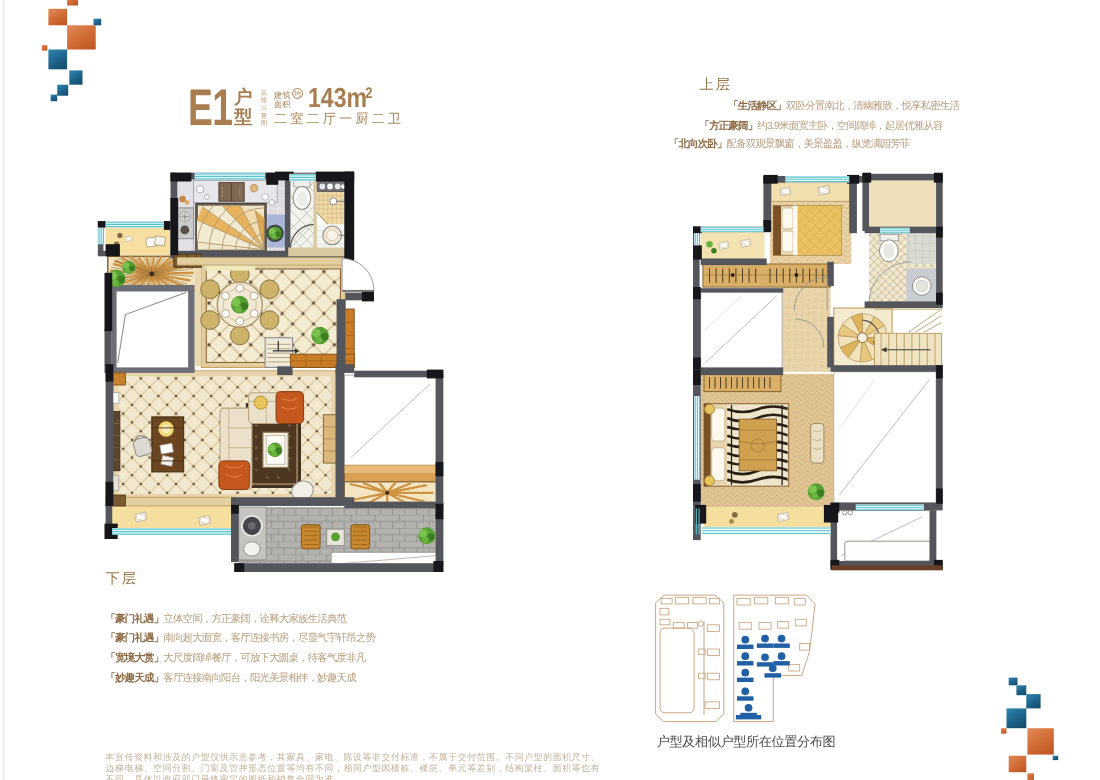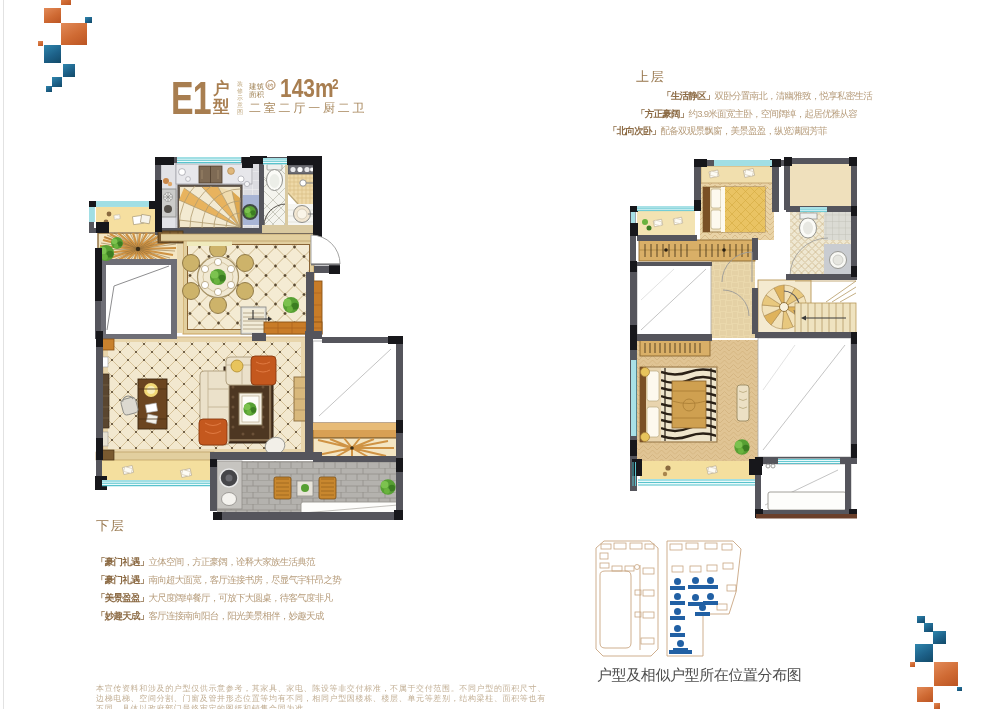--- a/index.html
+++ b/index.html
@@ -70,27 +70,27 @@
 <div class="abs" style="left:636px;top:107.5px;font-size:9.5px;letter-spacing:-0.75px;color:#b79d7c"><b style="color:#8d6c46">「方正豪阔」</b>约3.9米面宽主卧，空间阔绰，起居优雅从容</div>
 
 <div class="abs" style="left:608px;top:125px;font-size:9.5px;letter-spacing:-0.75px;color:#b79d7c"><b style="color:#8d6c46">「北向次卧」</b>配备双观景飘窗，美景盈盈，纵览满园芳菲</div>
 
 <div class="abs" style="left:96px;top:517px;font-size:13px;font-weight:normal;color:#97764c;letter-spacing:1.7px">下层</div>
 
 <div class="abs" style="left:96px;top:556px;font-size:9.5px;letter-spacing:-0.75px;color:#b79d7c"><b style="color:#8d6c46">「豪门礼遇」</b>立体空间，方正豪阔，诠释大家族生活典范</div>
 
 <div class="abs" style="left:96px;top:574px;font-size:9.5px;letter-spacing:-0.75px;color:#b79d7c"><b style="color:#8d6c46">「豪门礼遇」</b>南向超大面宽，客厅连接书房，尽显气宇轩昂之势</div>
 
-<div class="abs" style="left:96px;top:592px;font-size:9.5px;letter-spacing:-0.75px;color:#b79d7c"><b style="color:#8d6c46">「美景盈盈」</b>大尺度阔绰餐厅，可放下大圆桌，待客气度非凡</div>
+<div class="abs" style="left:96px;top:592px;font-size:9.5px;letter-spacing:-0.75px;color:#b79d7c"><b style="color:#8d6c46">「宽境大赏」</b>大尺度阔绰餐厅，可放下大圆桌，待客气度非凡</div>
 
 <div class="abs" style="left:96px;top:610px;font-size:9.5px;letter-spacing:-0.75px;color:#b79d7c"><b style="color:#8d6c46">「妙趣天成」</b>客厅连接南向阳台，阳光美景相伴，妙趣天成</div>
 
 <div class="abs" style="left:96px;top:684px;font-size:8px;line-height:10px;color:#c3b096;letter-spacing:0.65px;white-space:nowrap">本宣传资料和涉及的户型仅供示意参考，其家具、家电、陈设等非交付标准，不属于交付范围。不同户型的面积尺寸、<br>边梯电梯、空间分割、门窗及管井形态位置等均有不同，相同户型因楼栋、楼层、单元等差别，结构梁柱、面积等也有<br>不同。具体以政府部门最终审定的图纸和销售合同为准。</div>
 
-<div class="abs" style="left:597px;top:666px;font-size:15px;color:#4d4d4d;letter-spacing:-0.4px">户型及相似户型所在位置分布图</div>
+<div class="abs" style="left:597px;top:666px;font-size:12px;color:#4d4d4d;letter-spacing:-0.4px">户型及相似户型所在位置分布图</div>
 
 <div class="sq blu" style="left:917px;top:616px;width:8px;height:7px"></div>
 
 <div class="sq blu" style="left:924px;top:623px;width:9px;height:9px"></div>
 
 <div class="sq blu" style="left:933px;top:631px;width:13px;height:13px"></div>
 
 <div class="sq blu" style="left:915px;top:644px;width:18px;height:18px"></div>
 
 <div class="sq org" style="left:910px;top:662px;width:5px;height:5px"></div>

